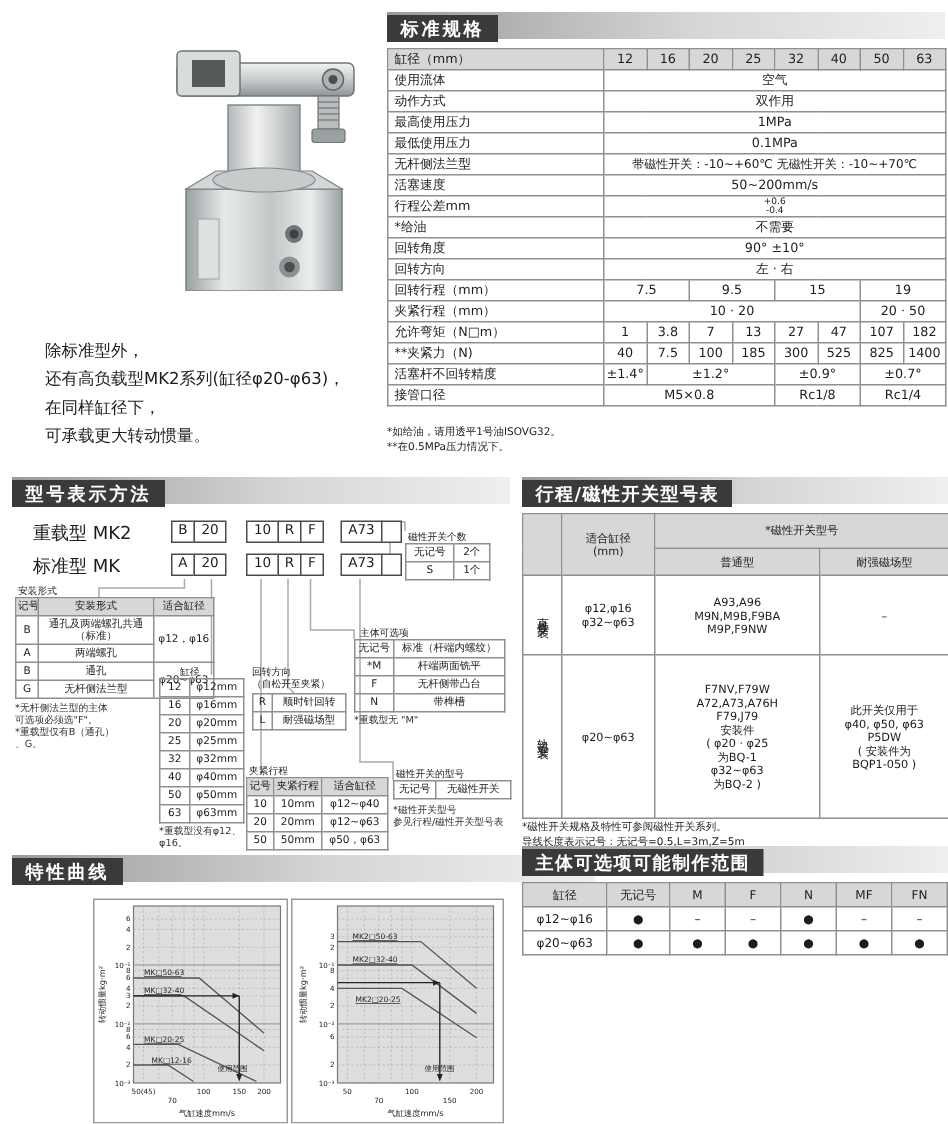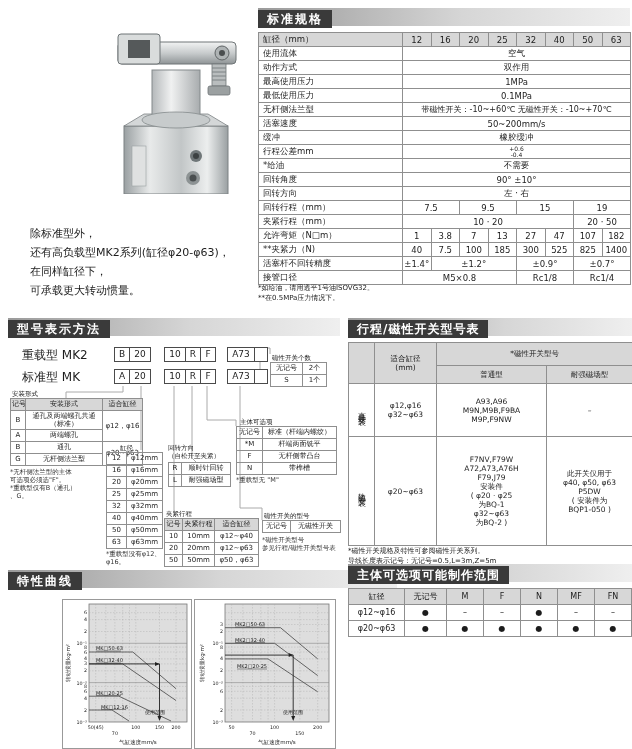--- a/index.html
+++ b/index.html
@@ -128,24 +128,20 @@
       </tr>
   <tr>
         <td class="lbl">无杆侧法兰型</td>
         <td colspan="8" style="font-size:8px;">带磁性开关：-10~+60℃ 无磁性开关：-10~+70℃</td>
       </tr>
   <tr>
         <td class="lbl">活塞速度</td>
         <td colspan="8">50~200mm/s</td>
       </tr>
   <tr>
-        <td class="lbl">缓冲</td>
-        <td colspan="8">橡胶缓冲</td>
-      </tr>
-  <tr>
     <td class="lbl">行程公差mm</td>
     <td colspan="8" style="line-height:6px;">
       <div style="font-size:6px;">+0.6</div>
       <div style="font-size:6px;">-0.4</div>
     </td>
   </tr>
   <tr>
         <td class="lbl">*给油</td>
         <td colspan="8">不需要</td>
       </tr>

